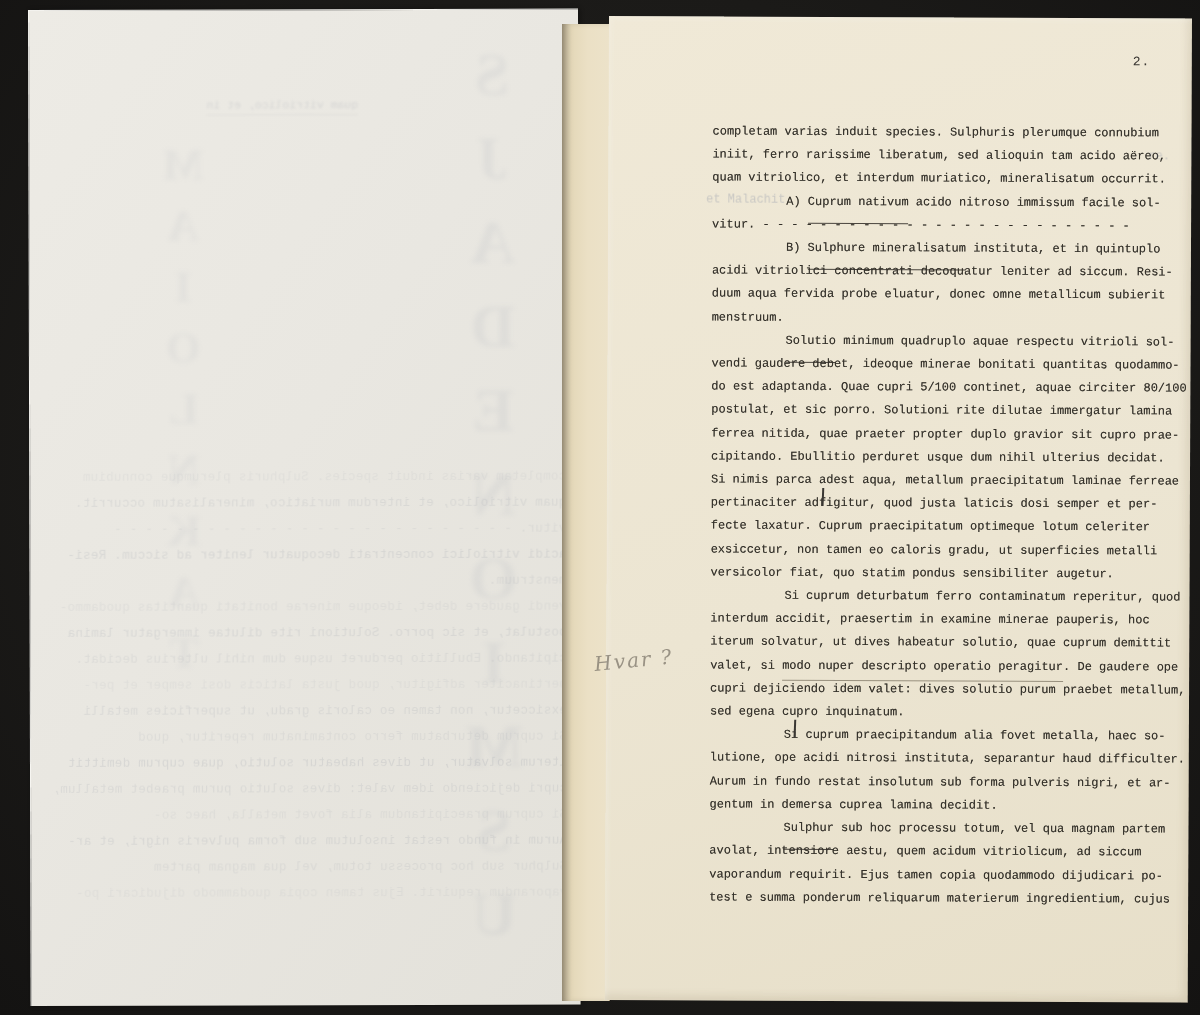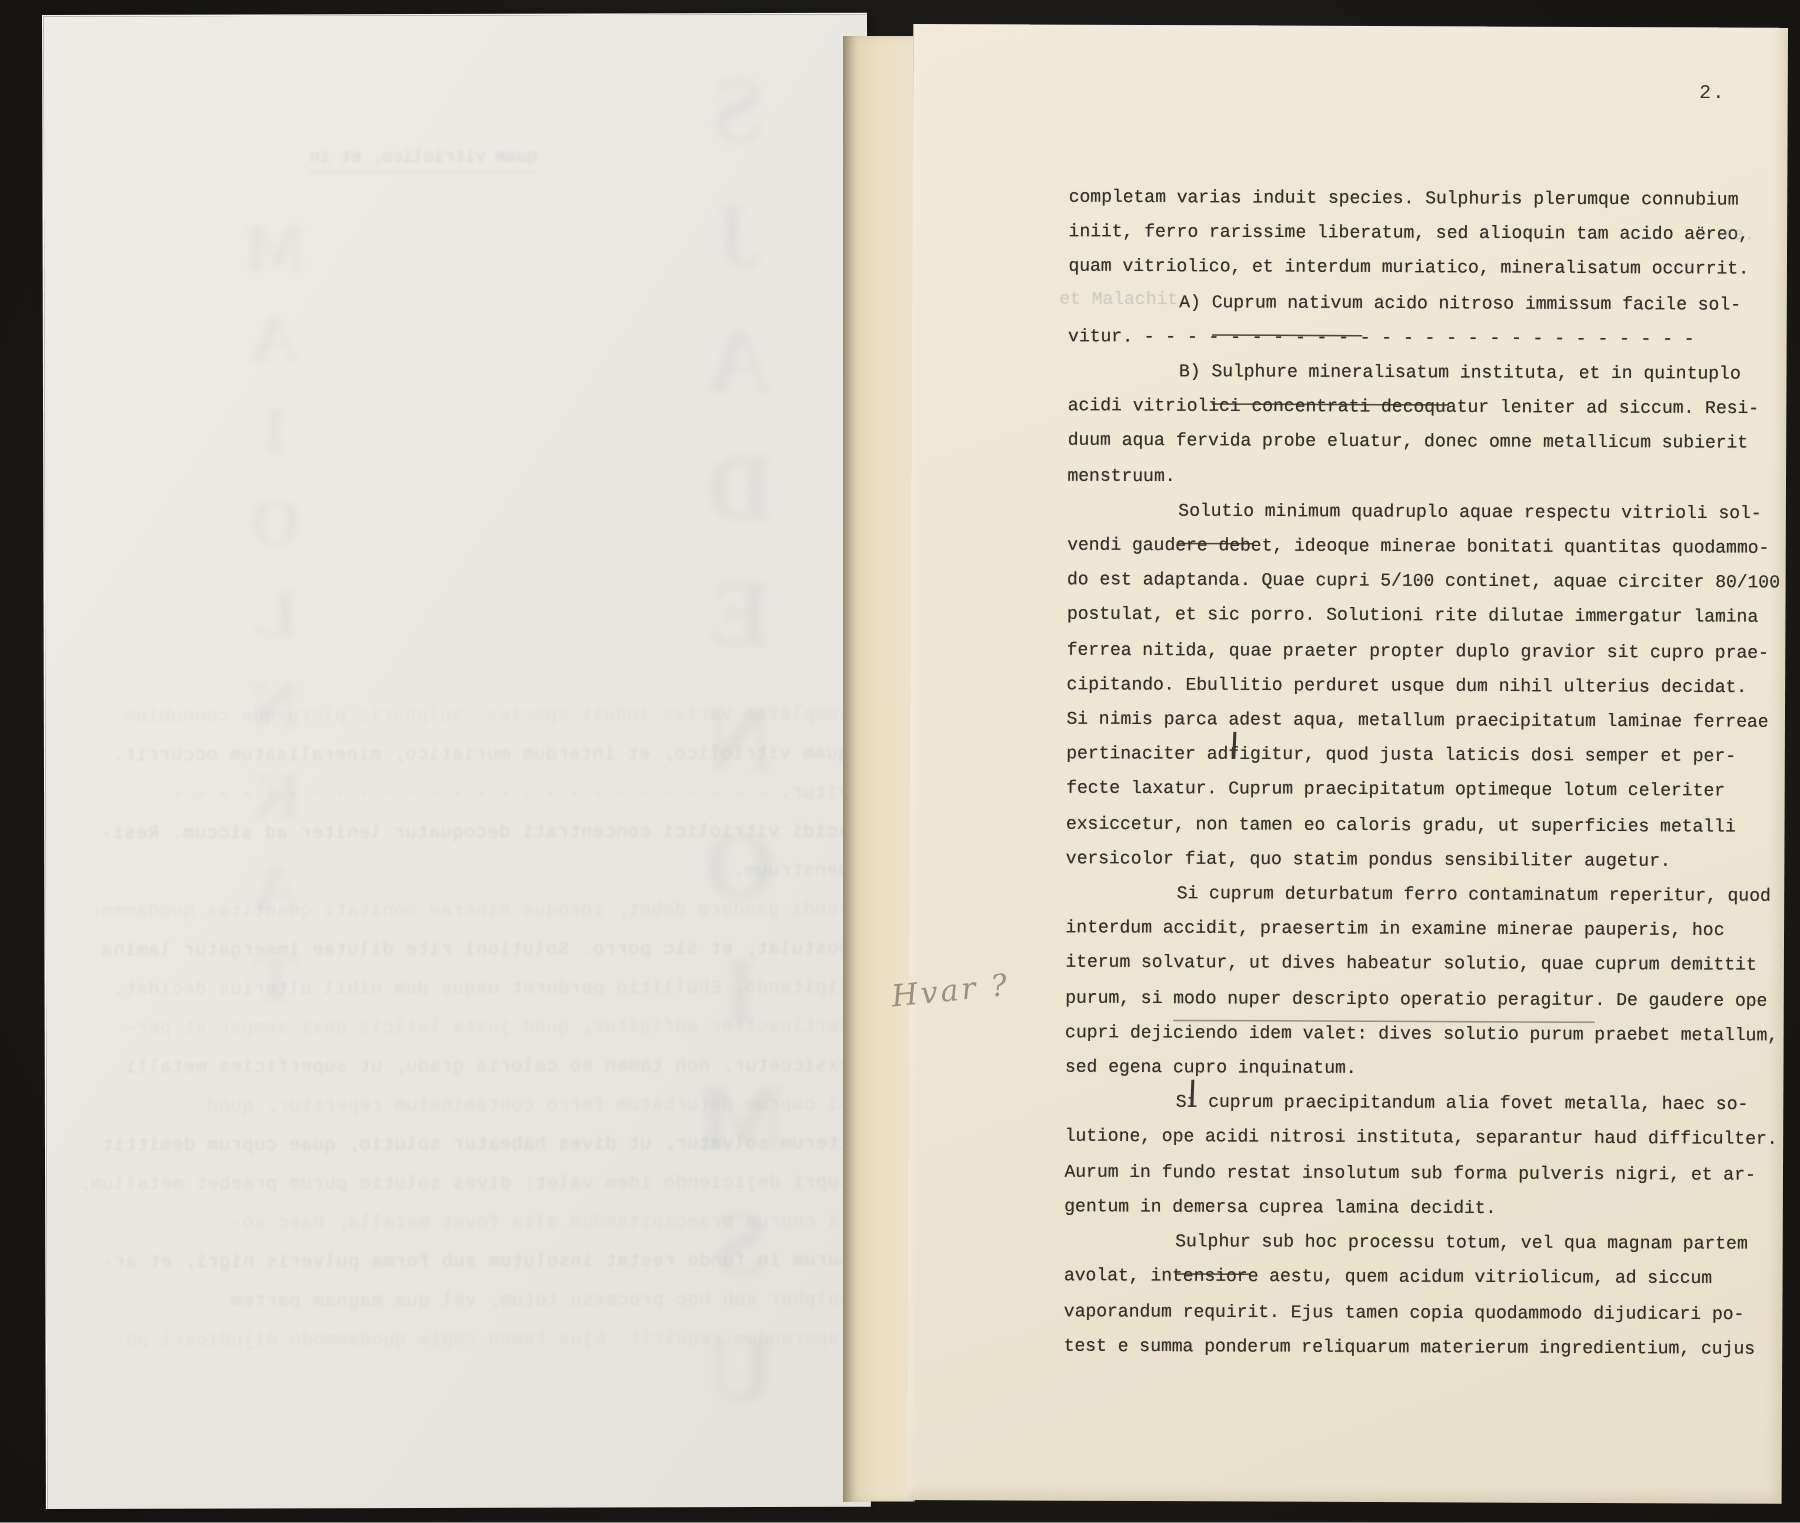--- a/index.html
+++ b/index.html
@@ -128,21 +128,21 @@
       <div class="typed-line"><span>ferrea nitida, quae praeter propter duplo gravior sit cupro prae-</span></div>
       <div class="typed-line"><span>cipitando. Ebullitio perduret usque dum nihil ulterius decidat.</span></div>
       <div class="typed-line"><span>Si nimis parca adest aqua, metallum praecipitatum laminae ferreae</span></div>
       <div class="typed-line"><span>pertinaciter ad</span><span class="strike">f</span><span>igitur, quod justa laticis dosi semper et per-</span></div>
       <div class="typed-line"><span>fecte laxatur. Cuprum praecipitatum optimeque lotum celeriter</span></div>
       <div class="typed-line"><span>exsiccetur, non tamen eo caloris gradu, ut superficies metalli</span></div>
       <div class="typed-line"><span>versicolor fiat, quo statim pondus sensibiliter augetur.</span></div>
       <div class="typed-line ind"><span>Si cuprum deturbatum ferro contaminatum reperitur, quod</span></div>
       <div class="typed-line"><span>interdum accidit, praesertim in examine minerae pauperis, hoc</span></div>
       <div class="typed-line"><span>iterum solvatur, ut dives habeatur solutio, quae cuprum demittit</span></div>
-      <div class="typed-line"><span>purum, si </span><span class="up">modo nuper descripto operatio peragitur</span><span>. De gaudere ope</span></div>
+      <div class="typed-line"><span>valet, si </span><span class="up">modo nuper descripto operatio peragitur</span><span>. De gaudere ope</span></div>
       <div class="typed-line"><span>cupri dejiciendo idem valet: dives solutio purum praebet metallum,</span></div>
       <div class="typed-line"><span>sed egena cupro inquinatum.</span></div>
       <div class="typed-line ind"><span>S</span><span class="strike">i</span><span> cuprum praecipitandum alia fovet metalla, haec so-</span></div>
       <div class="typed-line"><span>lutione, ope acidi nitrosi instituta, separantur haud difficulter.</span></div>
       <div class="typed-line"><span>Aurum in fundo restat insolutum sub forma pulveris nigri, et ar-</span></div>
       <div class="typed-line"><span>gentum in demersa cuprea lamina decidit.</span></div>
       <div class="typed-line ind"><span class="u">Sulphur</span><span> sub hoc processu totum, vel qua magnam partem</span></div>
       <div class="typed-line"><span>avolat, intensiore aestu, quem acidum vitriolicum, ad siccum</span></div>
       <div class="typed-line"><span>vaporandum requirit. Ejus tamen copia quodammodo dijudicari po-</span></div>
       <div class="typed-line"><span>test e summa ponderum reliquarum materierum ingredientium, cujus</span></div>

